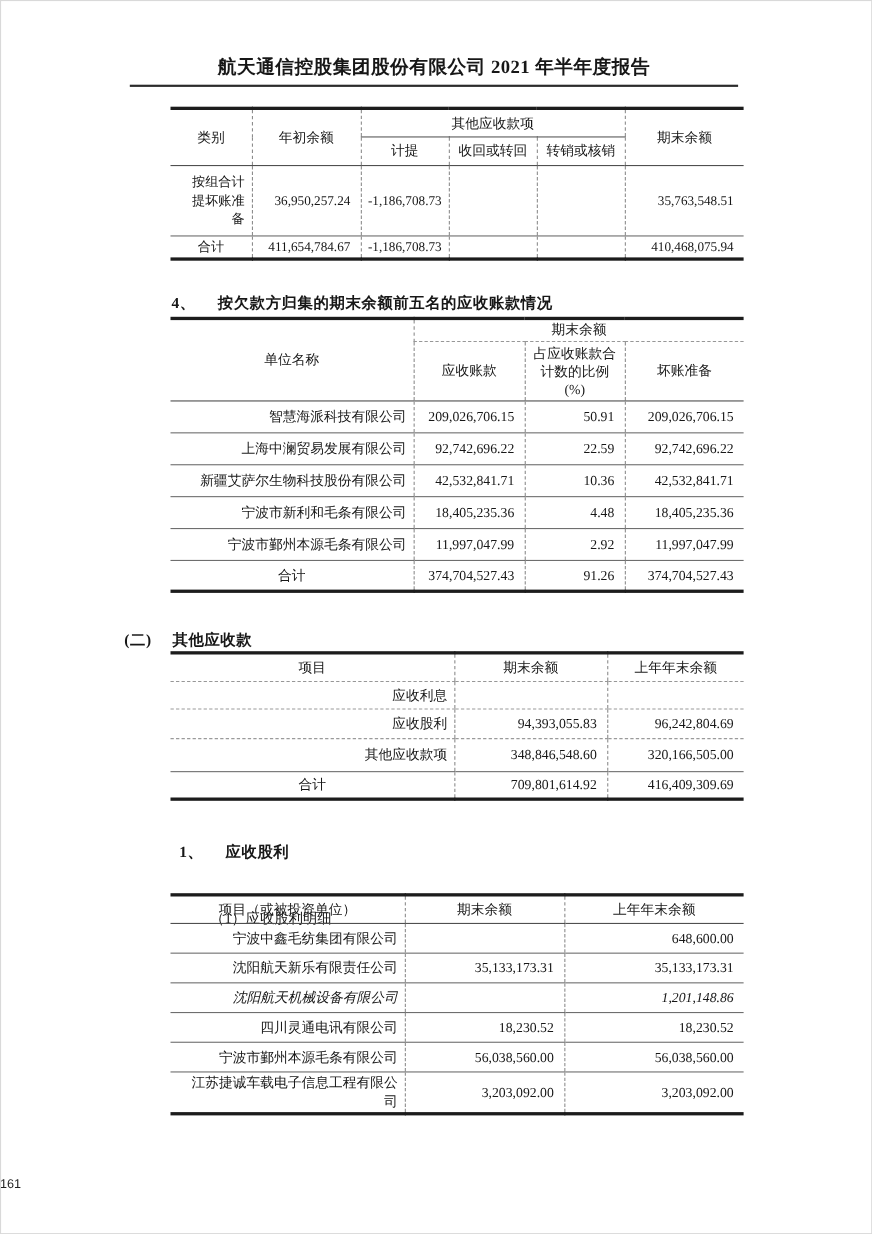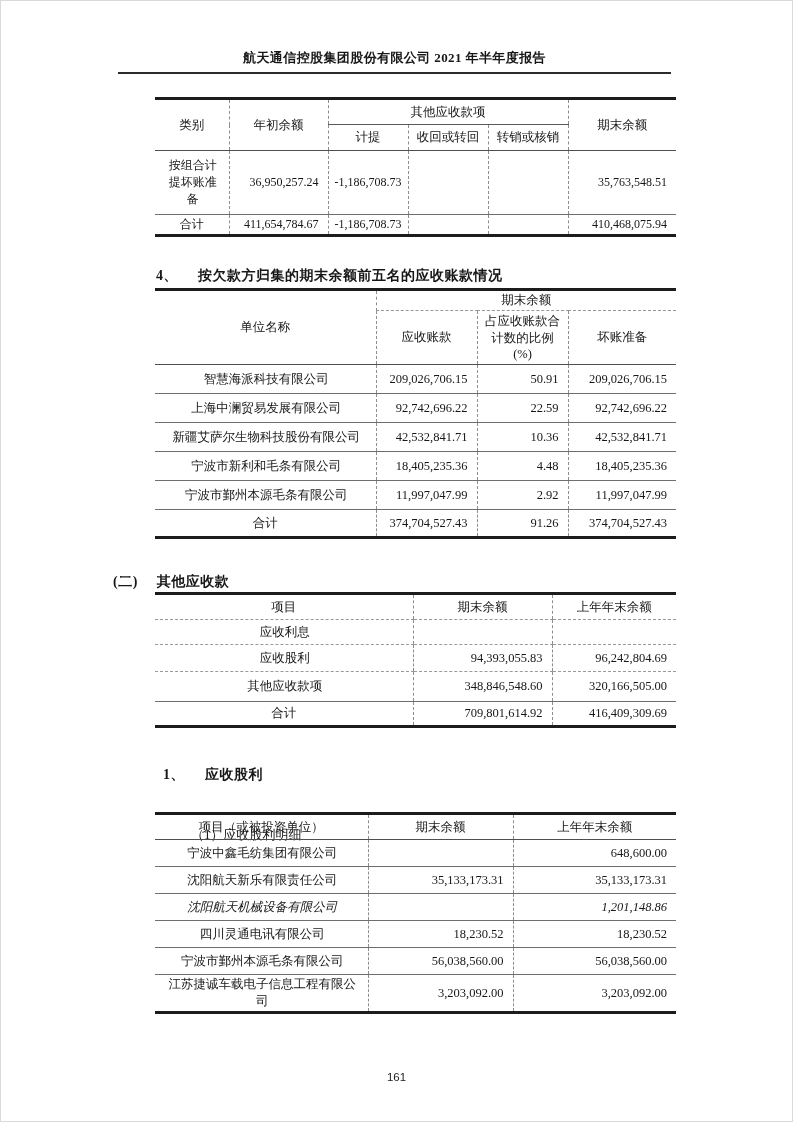--- a/index.html
+++ b/index.html
@@ -17,21 +17,21 @@
   }
 
   
   .doc-header {
     position: absolute;
     top: 49px; left: 118px; width: 553px;
     text-align: center;
     padding-bottom: 5px;
     border-bottom: 2px solid #2b2b2b;
   }
-  .doc-title { font-size: 13px; font-weight: bold; letter-spacing: 0.4px; }
+  .doc-title { font-size: 17px; font-weight: bold; letter-spacing: 0.4px; }
 
   
   .sec-head { position: absolute; font-size: 14px; font-weight: bold; letter-spacing: 0.5px; white-space: nowrap; }
   .sec-head .sec-no { display: inline-block; margin-right: 20px; }
   .sub-head { position: absolute; font-size: 13px; font-weight: normal; white-space: nowrap; }
 
   
   table.tbl {
     position: absolute;
     left: 155px;
@@ -42,36 +42,36 @@
     border-bottom: 3px solid #1c1c1c;
   }
   .tbl th, .tbl td {
     font-weight: normal;
     font-size: 12.5px;
     padding: 1px 6px;
     vertical-align: middle;
     overflow: hidden;
   }
   .c   { text-align: center; }
-  .l   { text-align: center; padding-left: 8px !important; }
+  .l   { text-align: right; padding-left: 8px !important; }
   .num { text-align: right; font-size: 12px; padding-right: 9px !important; }
   .vl  { border-left: 1px dashed #8d8d8d; }          
   .hb  { border-bottom: 1px solid #4f4f4f; }         
   .hbd { border-bottom: 1px dashed #979797; }        
   .gb  { border-bottom: 1px solid #5a5a5a; }         
   .gbd { border-bottom: 1px dashed #979797; }        
   tr.sep  > th, tr.sep  > td { border-bottom: 1px solid #6e6e6e; }
   tr.sepd > th, tr.sepd > td { border-bottom: 1px dashed #9a9a9a; }
   .t1 td { font-size: 12px; }
 
   
   .page-number {
     position: absolute;
     top: 1071px; left: 0; width: 793px;
-    text-align: center;
+    text-align: left;
     font-family: "Liberation Sans", sans-serif;
     font-size: 11.5px;
     color: #222;
   }
 </style>
 </head>
 <body>
 
 <div class="page">
 

